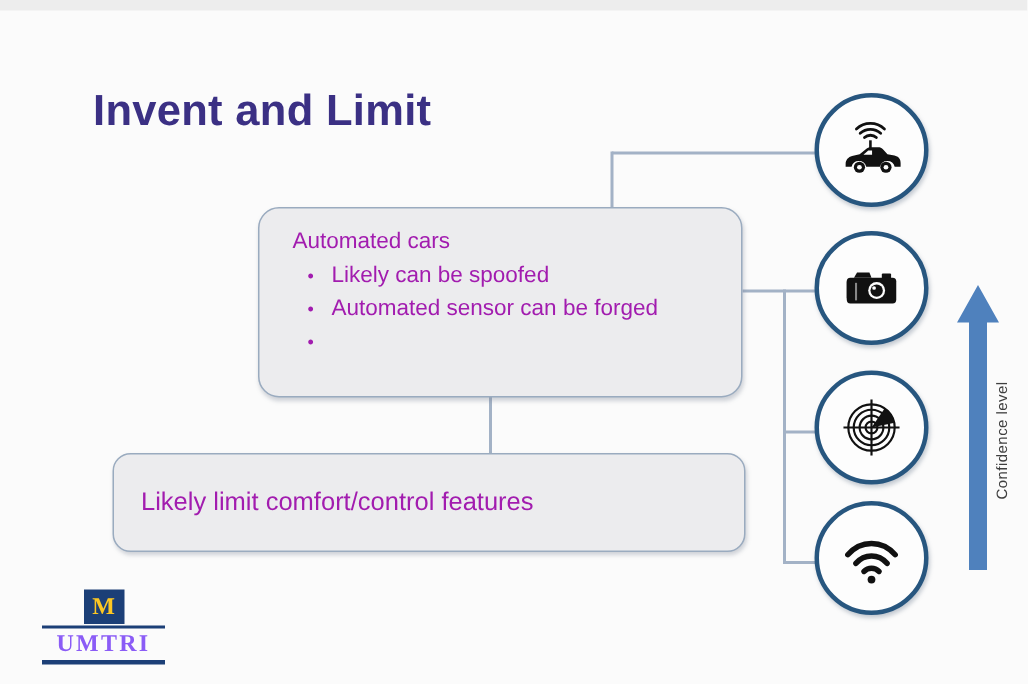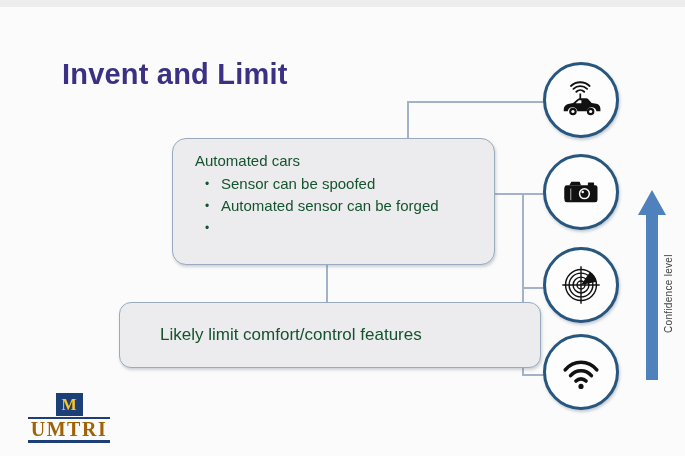--- a/index.html
+++ b/index.html
@@ -31,32 +31,32 @@
   #conn-radar-h { left: 522px; top: 287px; width: 24px; }
   #conn-wifi-h  { left: 522px; top: 374px; width: 24px; }
   #conn-boxes-v { left: 326px; top: 264px; height: 40px; }
   
   .bubble {
     position: absolute;
     background: #ececee;
     border: 1.5px solid #9aabbf;
     border-radius: 14px;
     box-shadow: 1px 2px 3px rgba(120,130,145,0.35);
-    color: #14532d;
+    color: #a21caf;
   }
   #box-automated { left: 172px; top: 138px; width: 323px; height: 127px; padding: 13px 10px 0 22px; }
   #box-automated .heading { font-size: 15px; margin-bottom: 4px; }
   #box-automated ul { list-style: none; }
   #box-automated li { display: flex; font-size: 15px; line-height: 22px; }
   #box-automated .dot { width: 16px; margin-left: 10px; font-size: 12px; line-height: 22px; }
   #box-limit {
     left: 75px; top: 302px; width: 422px; height: 66px;
     border-radius: 12px;
     display: flex; align-items: center;
-    padding-left: 40px; font-size: 17px; margin-left: 44px;
+    padding-left: 18px; font-size: 17px;
   }
   
   .sensor-circle {
     position: absolute; left: 543px;
     width: 76px; height: 76px;
     background: #fdfdfd;
     border: 3px solid #27567f;
     border-radius: 50%;
     box-shadow: 1px 2px 3px rgba(110,125,145,0.4);
     display: flex; align-items: center; justify-content: center;
@@ -79,22 +79,22 @@
   .logo-m {
     width: 27px; height: 23px; margin: 0 auto;
     background: #1c3f77;
     display: flex; align-items: center; justify-content: center;
     font-family: "Liberation Serif", serif;
     font-weight: 700; font-size: 16px; color: #fdc722;
   }
   .logo-rule-top { height: 1.5px; background: #1c3f77; margin-top: 1px; }
   .logo-text {
     font-family: "Liberation Serif", serif;
-    font-weight: 700; font-size: 20px; letter-spacing: 1.5px;
-    color: #a16207; line-height: 21px;
+    font-weight: 700; font-size: 16px; letter-spacing: 1.5px;
+    color: #8b5cf6; line-height: 21px;
   }
   .logo-rule-bottom { height: 3px; background: #1c3f77; }
 </style>
 </head>
 <body>
 
 <div class="slide">
 
   <div class="top-strip"></div>
 
@@ -106,21 +106,21 @@
   <div class="conn v" id="conn-trunk-v"></div>
   <div class="conn h" id="conn-radar-h"></div>
   <div class="conn h" id="conn-wifi-h"></div>
   <div class="conn v" id="conn-boxes-v"></div>
 
   <div class="bubble" id="box-automated">
     <div class="heading">Automated cars</div>
     <ul>
       <li>
         <span class="dot">•</span>
-        <span>Sensor can be spoofed</span>
+        <span>Likely can be spoofed</span>
       </li>
       <li>
         <span class="dot">•</span>
         <span>Automated sensor can be forged</span>
       </li>
       <li>
         <span class="dot">•</span>
       </li>
     </ul>
   </div>

